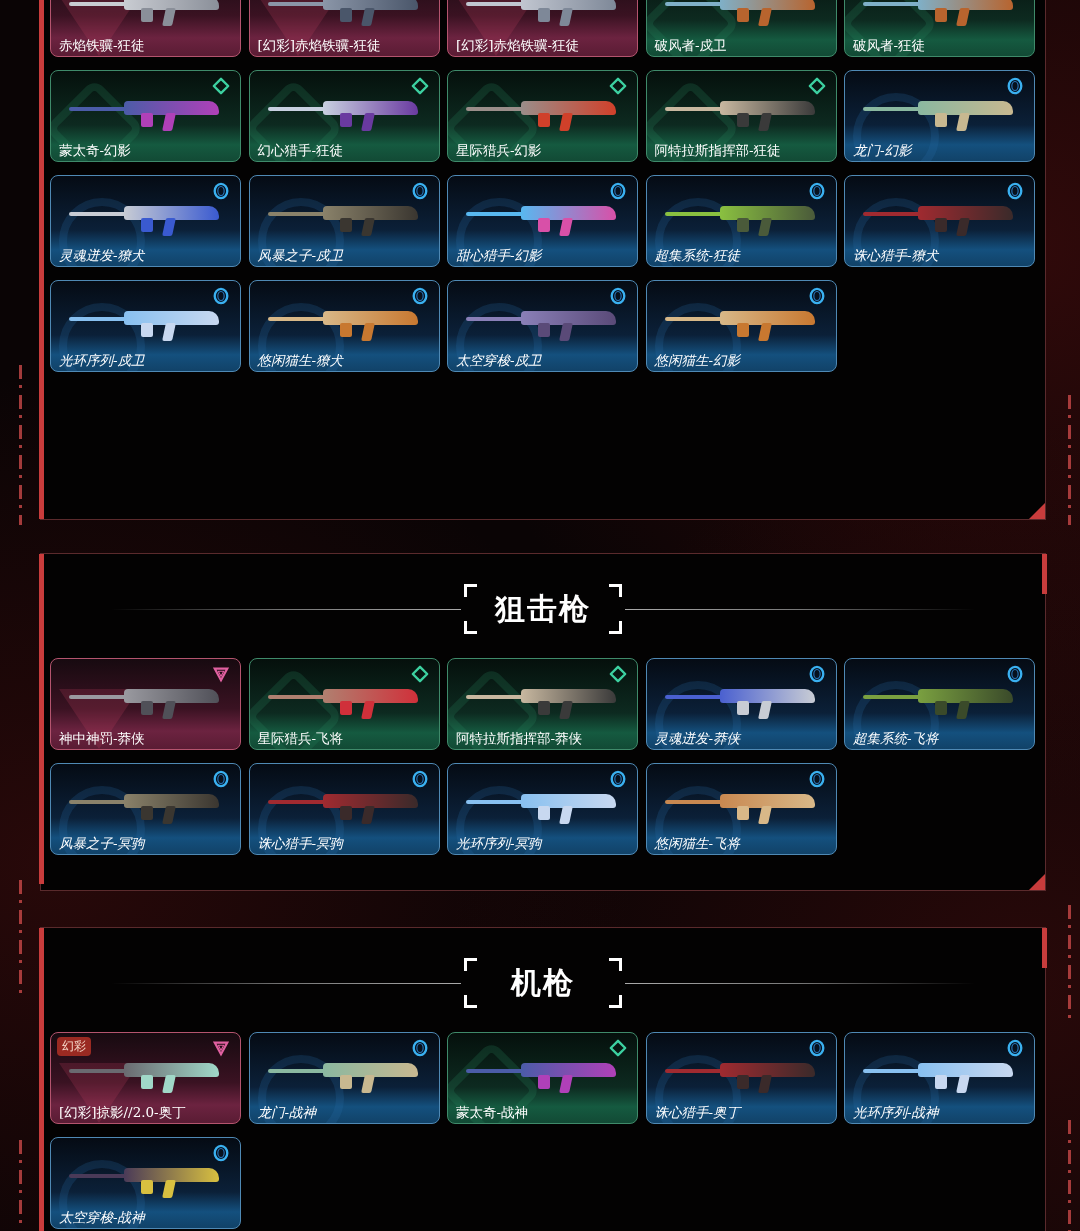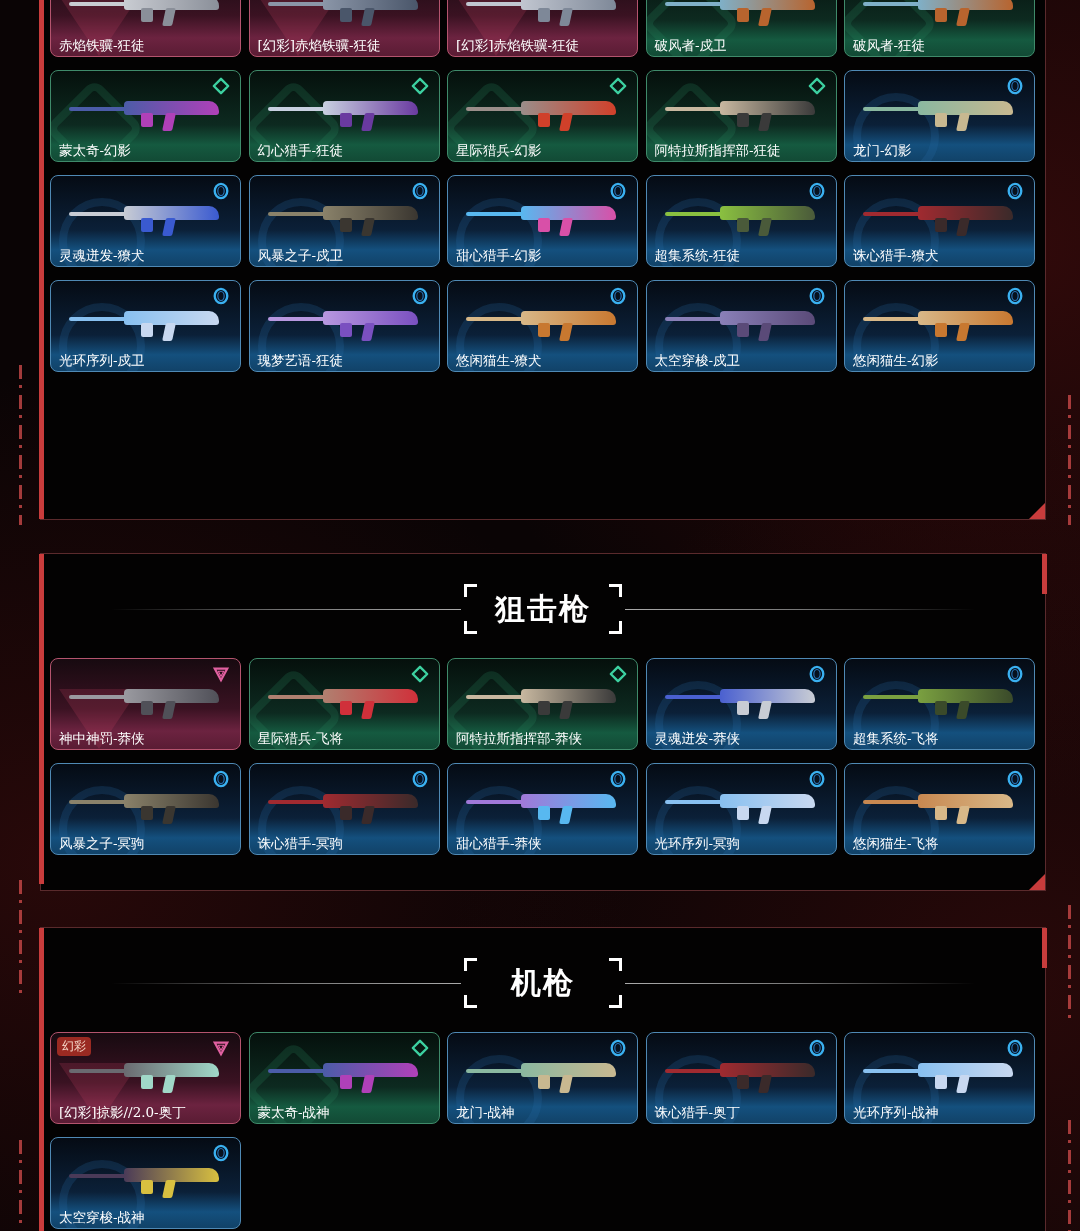--- a/index.html
+++ b/index.html
@@ -24,21 +24,21 @@
   .bracket span.c{position:absolute;width:10px;height:10px;border-color:#fff;border-style:solid;}
   .c.tl{left:0;top:0;border-width:3px 0 0 3px;}
   .c.bl{left:0;bottom:0;border-width:0 0 3px 3px;}
   .c.tr{right:0;top:0;border-width:3px 3px 0 0;}
   .c.br{right:0;bottom:0;border-width:0 3px 3px 0;}
   .head-title{color:#fff;font-size:30px;font-weight:bold;letter-spacing:2px;font-family:"DejaVu Serif","Liberation Serif",serif;}
   .grid{position:absolute;left:9px;display:grid;grid-template-columns:repeat(5,191px);column-gap:7.5px;row-gap:13px;}
   .card{position:relative;height:92px;border-radius:8px;box-sizing:border-box;overflow:hidden;cursor:pointer;}
   .card.red{background:linear-gradient(to bottom,#170a10 0%,#3a1222 55%,#6c2340 80%,#5a1c34 100%);border:1.5px solid #b4546e;}
   .card.green{background:linear-gradient(to bottom,#05100c 0%,#0d2a20 60%,#155a40 82%,#124a35 100%);border:1.5px solid #3f8a6a;}
-  .card.blue{background:linear-gradient(to bottom,#050b14 0%,#0b2038 60%,#14507e 82%,#114268 100%);border:1.5px solid #4f89b4;}
+  .card.blue{background:linear-gradient(to bottom,#050b14 0%,#0b2038 60%,#14507e 82%,#114268 100%);border:1.5px solid #4f89b4;font-style:italic;}
   .card .deco{position:absolute;left:8px;top:22px;width:70px;height:70px;border-radius:50%;opacity:.22;}
   .card.blue .deco{border:8px solid #2a6eaa;}
   .card.green .deco{border:8px solid #2a8a60;transform:rotate(45deg);border-radius:12px;width:55px;height:55px;}
   .card.red .deco{width:0;height:0;border-radius:0;border-left:40px solid transparent;border-right:40px solid transparent;border-top:60px solid #c04060;top:30px;}
   .gun{position:absolute;left:18px;top:24px;width:155px;height:36px;}
   .gun .barrel{position:absolute;left:0;top:12px;width:70px;height:4px;border-radius:2px;}
   .gun .body{position:absolute;left:55px;top:6px;width:95px;height:14px;border-radius:4px 10px 3px 3px;}
   .gun .grip{position:absolute;left:95px;top:18px;width:10px;height:18px;border-radius:2px;transform:skewX(-12deg);}
   .gun .mag{position:absolute;left:72px;top:18px;width:12px;height:14px;border-radius:2px;}
   .rarity{position:absolute;right:10px;top:6px;width:18px;height:18px;}
@@ -261,34 +261,20 @@
     </div>
     <svg class="rarity" viewBox="0 0 20 20">
           <ellipse cx="10" cy="10" rx="7" ry="8" fill="none" stroke="#3ab0f0" stroke-width="2.6"></ellipse>
           <ellipse cx="10" cy="10" rx="3.5" ry="5" fill="none" stroke="#2a7ac0" stroke-width="1.2"></ellipse>
         </svg>
     <span class="label">光环序列-戍卫</span>
   </div>
       <div class="card blue">
     <div class="deco"></div>
     <div class="gun">
-      <div class="barrel" style="background: rgb(184, 152, 224);"></div>
-          <div class="body" style="background: linear-gradient(90deg, rgb(184, 152, 224), rgb(122, 80, 192));"></div>
-          <div class="mag" style="background: rgb(122, 80, 192);"></div>
-          <div class="grip" style="background: rgb(122, 80, 192);"></div>
-    </div>
-    <svg class="rarity" viewBox="0 0 20 20">
-          <ellipse cx="10" cy="10" rx="7" ry="8" fill="none" stroke="#3ab0f0" stroke-width="2.6"></ellipse>
-          <ellipse cx="10" cy="10" rx="3.5" ry="5" fill="none" stroke="#2a7ac0" stroke-width="1.2"></ellipse>
-        </svg>
-    <span class="label">瑰梦艺语-狂徒</span>
-  </div>
-      <div class="card blue">
-    <div class="deco"></div>
-    <div class="gun">
       <div class="barrel" style="background: rgb(216, 184, 136);"></div>
           <div class="body" style="background: linear-gradient(90deg, rgb(216, 184, 136), rgb(200, 120, 48));"></div>
           <div class="mag" style="background: rgb(200, 120, 48);"></div>
           <div class="grip" style="background: rgb(200, 120, 48);"></div>
     </div>
     <svg class="rarity" viewBox="0 0 20 20">
           <ellipse cx="10" cy="10" rx="7" ry="8" fill="none" stroke="#3ab0f0" stroke-width="2.6"></ellipse>
           <ellipse cx="10" cy="10" rx="3.5" ry="5" fill="none" stroke="#2a7ac0" stroke-width="1.2"></ellipse>
         </svg>
     <span class="label">悠闲猫生-獠犬</span>
@@ -431,34 +417,20 @@
     </div>
     <svg class="rarity" viewBox="0 0 20 20">
           <ellipse cx="10" cy="10" rx="7" ry="8" fill="none" stroke="#3ab0f0" stroke-width="2.6"></ellipse>
           <ellipse cx="10" cy="10" rx="3.5" ry="5" fill="none" stroke="#2a7ac0" stroke-width="1.2"></ellipse>
         </svg>
     <span class="label">诛心猎手-冥驹</span>
   </div>
       <div class="card blue">
     <div class="deco"></div>
     <div class="gun">
-      <div class="barrel" style="background: rgb(160, 120, 216);"></div>
-          <div class="body" style="background: linear-gradient(90deg, rgb(160, 120, 216), rgb(88, 184, 240));"></div>
-          <div class="mag" style="background: rgb(88, 184, 240);"></div>
-          <div class="grip" style="background: rgb(88, 184, 240);"></div>
-    </div>
-    <svg class="rarity" viewBox="0 0 20 20">
-          <ellipse cx="10" cy="10" rx="7" ry="8" fill="none" stroke="#3ab0f0" stroke-width="2.6"></ellipse>
-          <ellipse cx="10" cy="10" rx="3.5" ry="5" fill="none" stroke="#2a7ac0" stroke-width="1.2"></ellipse>
-        </svg>
-    <span class="label">甜心猎手-莽侠</span>
-  </div>
-      <div class="card blue">
-    <div class="deco"></div>
-    <div class="gun">
       <div class="barrel" style="background: rgb(136, 192, 240);"></div>
           <div class="body" style="background: linear-gradient(90deg, rgb(136, 192, 240), rgb(200, 216, 240));"></div>
           <div class="mag" style="background: rgb(200, 216, 240);"></div>
           <div class="grip" style="background: rgb(200, 216, 240);"></div>
     </div>
     <svg class="rarity" viewBox="0 0 20 20">
           <ellipse cx="10" cy="10" rx="7" ry="8" fill="none" stroke="#3ab0f0" stroke-width="2.6"></ellipse>
           <ellipse cx="10" cy="10" rx="3.5" ry="5" fill="none" stroke="#2a7ac0" stroke-width="1.2"></ellipse>
         </svg>
     <span class="label">光环序列-冥驹</span>
@@ -502,50 +474,50 @@
           <div class="mag" style="background: rgb(160, 216, 200);"></div>
           <div class="grip" style="background: rgb(160, 216, 200);"></div>
     </div>
     <svg class="rarity" viewBox="0 0 20 20">
           <path d="M3 4 L17 4 L10 17 Z" fill="none" stroke="#e060a0" stroke-width="2.4"></path>
           <path d="M7 7 L13 7 L10 12.5 Z" fill="none" stroke="#e060a0" stroke-width="1.2"></path>
         </svg>
     <span class="label">[幻彩]掠影//2.0-奥丁</span>
   <span class="badge">幻彩</span>
       </div>
+      <div class="card blue">
+    <div class="deco"></div>
+    <div class="gun">
+      <div class="barrel" style="background: rgb(138, 184, 160);"></div>
+          <div class="body" style="background: linear-gradient(90deg, rgb(138, 184, 160), rgb(200, 184, 144));"></div>
+          <div class="mag" style="background: rgb(200, 184, 144);"></div>
+          <div class="grip" style="background: rgb(200, 184, 144);"></div>
+    </div>
+    <svg class="rarity" viewBox="0 0 20 20">
+          <ellipse cx="10" cy="10" rx="7" ry="8" fill="none" stroke="#3ab0f0" stroke-width="2.6"></ellipse>
+          <ellipse cx="10" cy="10" rx="3.5" ry="5" fill="none" stroke="#2a7ac0" stroke-width="1.2"></ellipse>
+        </svg>
+    <span class="label">龙门-战神</span>
+  </div>
       <div class="card green">
     <div class="deco"></div>
     <div class="gun">
       <div class="barrel" style="background: rgb(75, 92, 168);"></div>
           <div class="body" style="background: linear-gradient(90deg, rgb(75, 92, 168), rgb(176, 64, 184));"></div>
           <div class="mag" style="background: rgb(176, 64, 184);"></div>
           <div class="grip" style="background: rgb(176, 64, 184);"></div>
     </div>
     <svg class="rarity" viewBox="0 0 20 20">
           <path d="M10 2 L18 10 L10 18 L2 10 Z" fill="none" stroke="#3cd0a0" stroke-width="2.6" stroke-linejoin="round"></path>
         </svg>
     <span class="label">蒙太奇-战神</span>
   </div>
       <div class="card blue">
     <div class="deco"></div>
     <div class="gun">
-      <div class="barrel" style="background: rgb(138, 184, 160);"></div>
-          <div class="body" style="background: linear-gradient(90deg, rgb(138, 184, 160), rgb(200, 184, 144));"></div>
-          <div class="mag" style="background: rgb(200, 184, 144);"></div>
-          <div class="grip" style="background: rgb(200, 184, 144);"></div>
-    </div>
-    <svg class="rarity" viewBox="0 0 20 20">
-          <ellipse cx="10" cy="10" rx="7" ry="8" fill="none" stroke="#3ab0f0" stroke-width="2.6"></ellipse>
-          <ellipse cx="10" cy="10" rx="3.5" ry="5" fill="none" stroke="#2a7ac0" stroke-width="1.2"></ellipse>
-        </svg>
-    <span class="label">龙门-战神</span>
-  </div>
-      <div class="card blue">
-    <div class="deco"></div>
-    <div class="gun">
       <div class="barrel" style="background: rgb(160, 42, 48);"></div>
           <div class="body" style="background: linear-gradient(90deg, rgb(160, 42, 48), rgb(58, 42, 42));"></div>
           <div class="mag" style="background: rgb(58, 42, 42);"></div>
           <div class="grip" style="background: rgb(58, 42, 42);"></div>
     </div>
     <svg class="rarity" viewBox="0 0 20 20">
           <ellipse cx="10" cy="10" rx="7" ry="8" fill="none" stroke="#3ab0f0" stroke-width="2.6"></ellipse>
           <ellipse cx="10" cy="10" rx="3.5" ry="5" fill="none" stroke="#2a7ac0" stroke-width="1.2"></ellipse>
         </svg>
     <span class="label">诛心猎手-奥丁</span>

